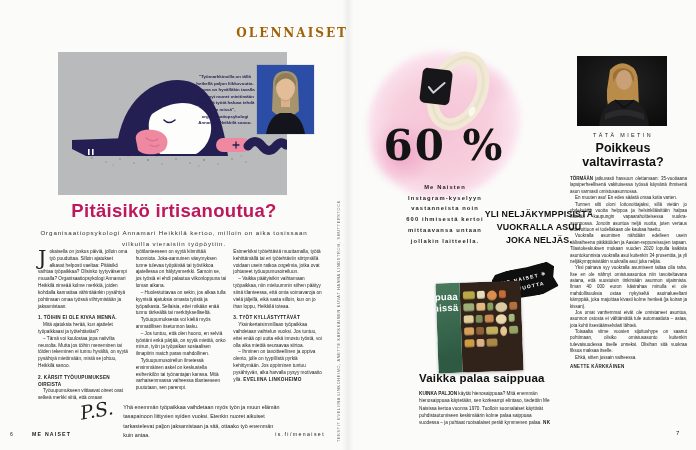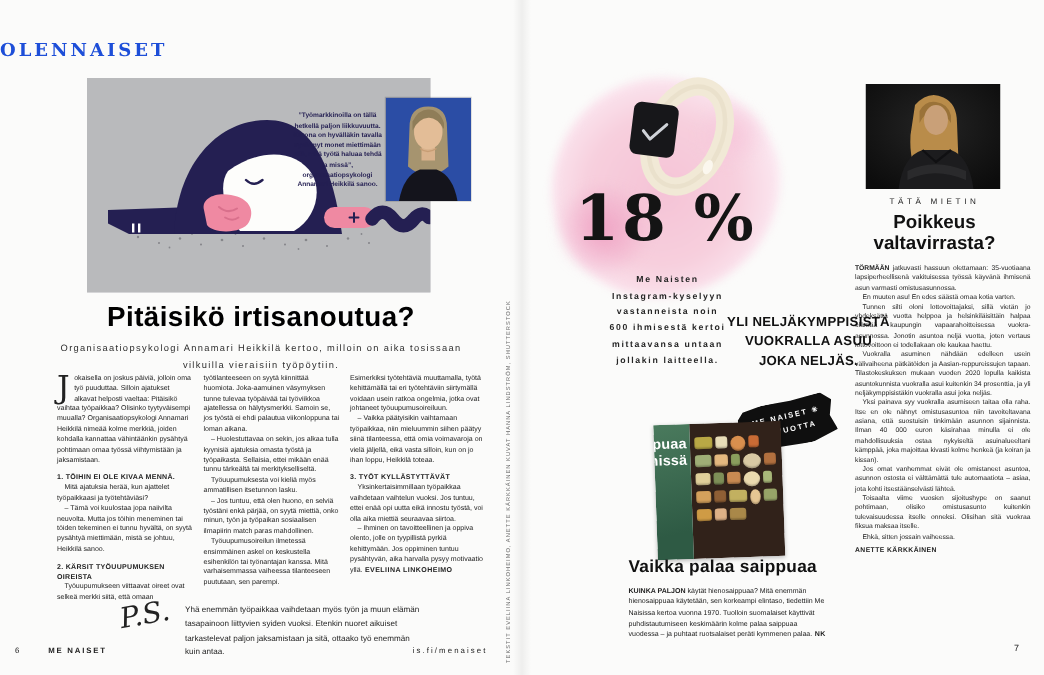--- a/index.html
+++ b/index.html
@@ -8,29 +8,29 @@
     background:#fbfbfa;
     font-family:"Liberation Sans",sans-serif;
     color:#1c1c1c;
     -webkit-font-smoothing:antialiased;
   }
   .abs{position:absolute;}
   
   .gutter{left:342px;top:0;width:12px;height:450px;
     background:linear-gradient(90deg,rgba(0,0,0,0) 0%,rgba(0,0,0,.05) 50%,rgba(0,0,0,0) 100%);}
   
-  .kicker{left:0;top:26px;width:348px;text-align:left;
-    font-family:"DejaVu Serif",serif;font-weight:bold;font-size:12px;letter-spacing:2px;color:#1d4ed8;}
+  .kicker{left:0;top:26px;width:348px;text-align:right;
+    font-family:"DejaVu Serif",serif;font-weight:bold;font-size:12px;letter-spacing:2px;color:#a16207;}
   .illus{left:58px;top:52px;width:229px;height:143px;background:var(--illustration-bg,#b9babc);overflow:hidden;}
   .illus svg{position:absolute;left:0;top:0;}
   .illus-quote{position:absolute;left:136px;top:22px;width:62px;
     font-size:4.4px;line-height:1.5;font-weight:bold;text-align:center;color:var(--illustration-navy,#241f52);}
   .photo-annamari{left:257px;top:65px;width:57px;height:69px;overflow:hidden;box-shadow:0 0 0 .5px rgba(0,0,0,.15);}
   .headline{left:0;top:200px;width:348px;text-align:center;margin:0;
-    font-size:18.5px;font-weight:bold;letter-spacing:.3px;color:#000000;}
+    font-size:18.5px;font-weight:bold;letter-spacing:.3px;color:#be185d;}
   .subtitle{left:34px;top:227px;width:280px;text-align:center;
     font-size:6.2px;letter-spacing:.9px;line-height:1.85;color:#2e2e2e;}
   .cols{left:38px;top:249px;width:286px;display:flex;gap:7px;}
   .cols .col{flex:1;font-size:4.7px;line-height:1.45;color:#222;}
   .blk-para + .blk-para, .blk-subhead + .blk-para{text-indent:5px;}
   .blk-subhead{font-weight:bold;margin-top:5px;letter-spacing:.2px;}
   .blk-byline{font-weight:bold;margin-top:3px;letter-spacing:.3px;}
   .blk b.tail{letter-spacing:.3px;}
   .dropcap{float:left;font-family:"DejaVu Serif",serif;font-size:21px;line-height:16px;padding:1px 3px 0 0;}
   .ps-row{left:80px;top:401px;width:200px;display:flex;gap:10px;align-items:flex-start;}
@@ -209,21 +209,21 @@
       <ellipse cx="60" cy="44" rx="23" ry="35" fill="none" stroke="#f1e9d6" stroke-width="12"></ellipse>
       <ellipse cx="60" cy="44" rx="23" ry="35" fill="none" stroke="#e6dcc4" stroke-width="3" opacity=".6"></ellipse>
       <ellipse cx="81" cy="57" rx="3" ry="5" fill="#fbf7ee"></ellipse>
     </g>
     <g transform="rotate(7 38 40)">
       <rect x="23" y="22" width="30" height="35" rx="5" fill="#17171a"></rect>
       <path d="M31 41 l5 5 l10 -11" stroke="#cfd2d8" stroke-width="2" fill="none" stroke-linecap="round" stroke-linejoin="round"></path>
     </g>
   </svg>
 
-  <div class="abs stat-number">18 %</div>
+  <div class="abs stat-number">60 %</div>
   <div class="abs stat-caption">Me Naisten
 Instagram-kyselyyn
 vastanneista noin
 600 ihmisestä kertoi
 mittaavansa untaan
 jollakin laitteella.</div>
 
   <div class="abs pull-quote">YLI NELJÄKYMPPISISTÄ
 VUOKRALLA ASUU
 JOKA NELJÄS.</div>

